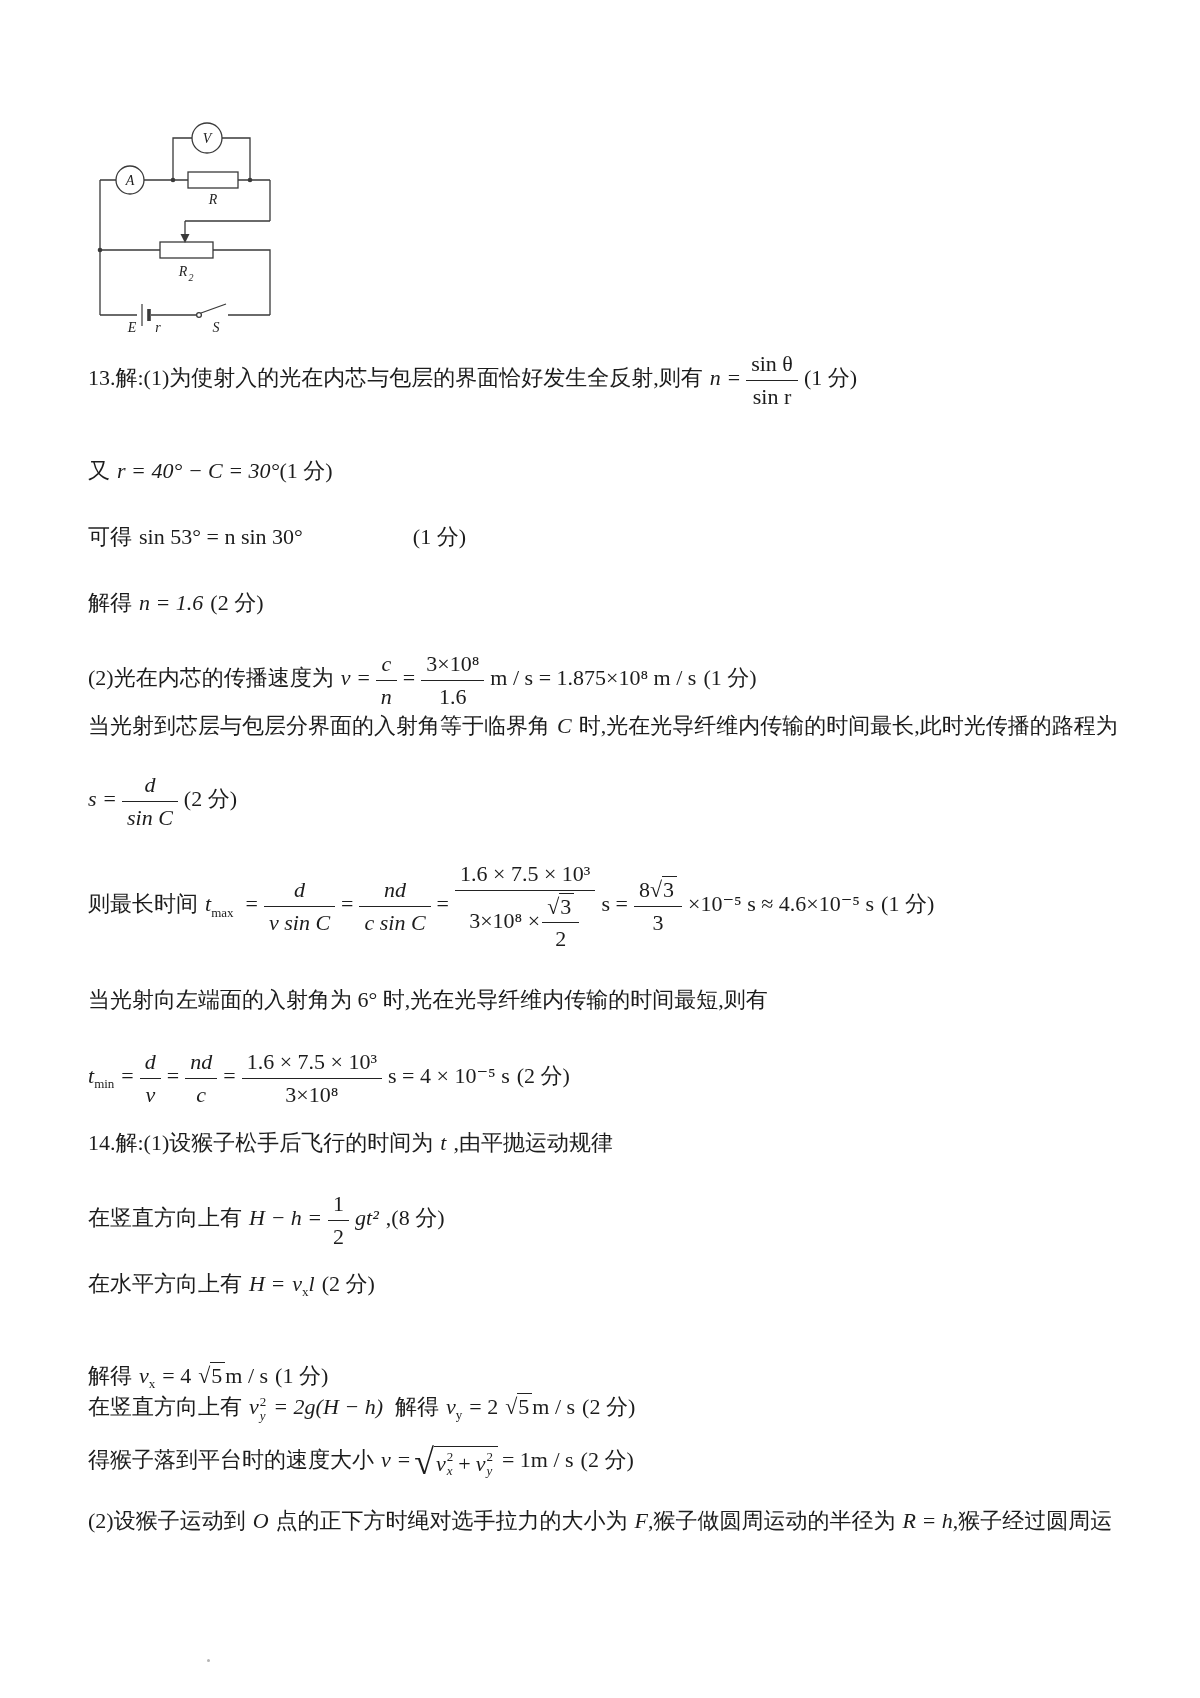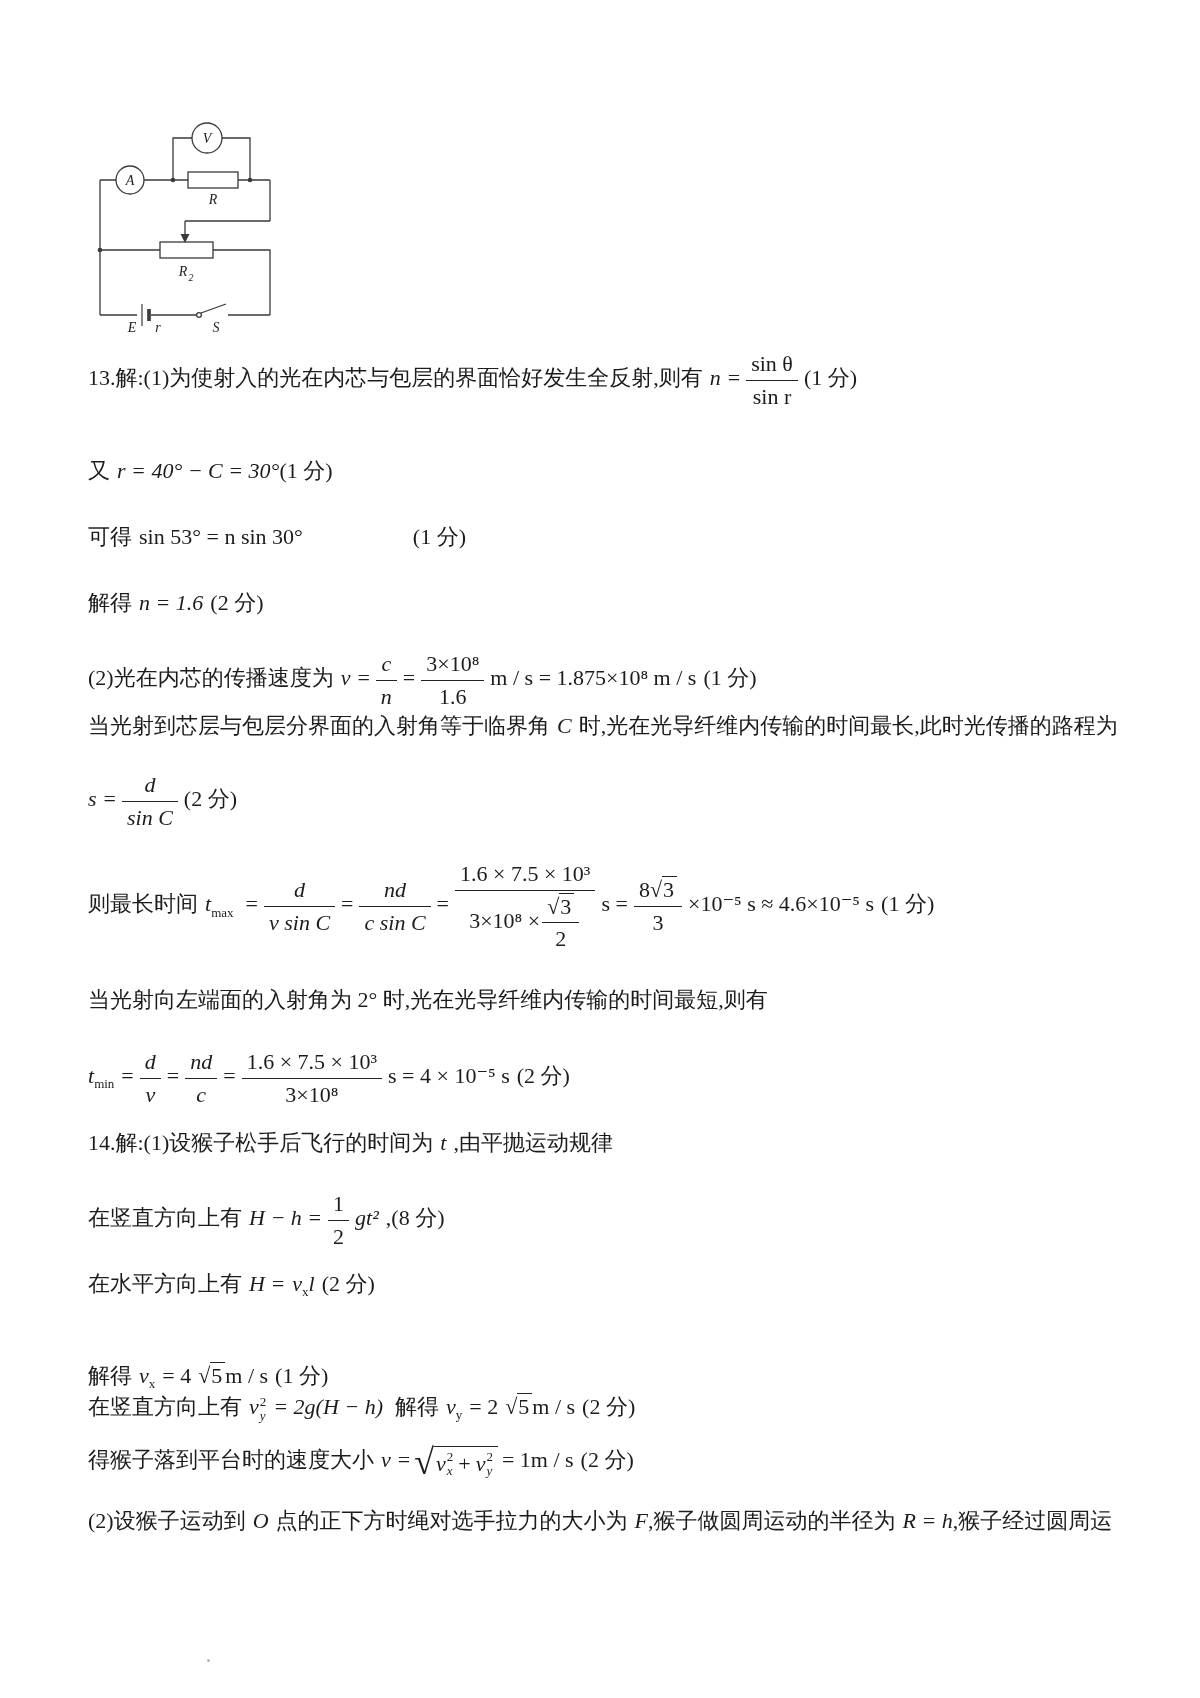--- a/index.html
+++ b/index.html
@@ -104,21 +104,21 @@
 
 <div class="ln" style="top:763px">
   <span class="m">s</span><span class="rm sp">=</span><span class="frac"><span class="num m">d</span><span class="den m">sin C</span></span><span class="zh">(2 分)</span>
 </div>
 
 <div class="ln" style="top:852px">
   <span class="zh">则最长时间</span><span class="m sp">t</span><span class="vsb">max</span><span class="rm spl">=</span><span class="frac"><span class="num m">d</span><span class="den m">v sin C</span></span><span class="rm">=</span><span class="frac"><span class="num m">nd</span><span class="den m">c sin C</span></span><span class="rm">=</span><span class="frac"><span class="num rm">1.6 × 7.5 × 10³</span><span class="den"><span class="rm">3×10⁸ ×</span><span class="frac" style="margin:0 2px"><span class="num"><span class="sqrt"><span class="sg">√</span><span class="rc rm">3</span></span></span><span class="den rm">2</span></span></span></span><span class="rm">s =</span><span class="frac"><span class="num"><span class="rm">8</span><span class="sqrt"><span class="sg">√</span><span class="rc rm">3</span></span></span><span class="den rm">3</span></span><span class="rm">×10⁻⁵ s ≈ 4.6×10⁻⁵ s</span><span class="zh sp">(1 分)</span>
 </div>
 
 <div class="ln" style="top:986px">
-  <span class="zh">当光射向左端面的入射角为 2° 时,光在光导纤维内传输的时间最短,则有</span>
+  <span class="zh">当光射向左端面的入射角为 6° 时,光在光导纤维内传输的时间最短,则有</span>
 </div>
 
 <div class="ln" style="top:1040px">
   <span class="m">t</span><span class="vsb">min</span><span class="rm sp">=</span><span class="frac"><span class="num m">d</span><span class="den m">v</span></span><span class="rm">=</span><span class="frac"><span class="num m">nd</span><span class="den m">c</span></span><span class="rm">=</span><span class="frac"><span class="num rm">1.6 × 7.5 × 10³</span><span class="den rm">3×10⁸</span></span><span class="rm">s = 4 × 10⁻⁵ s</span><span class="zh sp">(2 分)</span>
 </div>
 
 <div class="ln" style="top:1129px">
   <span class="zh">14.解:(1)设猴子松手后飞行的时间为</span><span class="m sp">t</span><span class="zh sp">,由平抛运动规律</span>
 </div>
 

